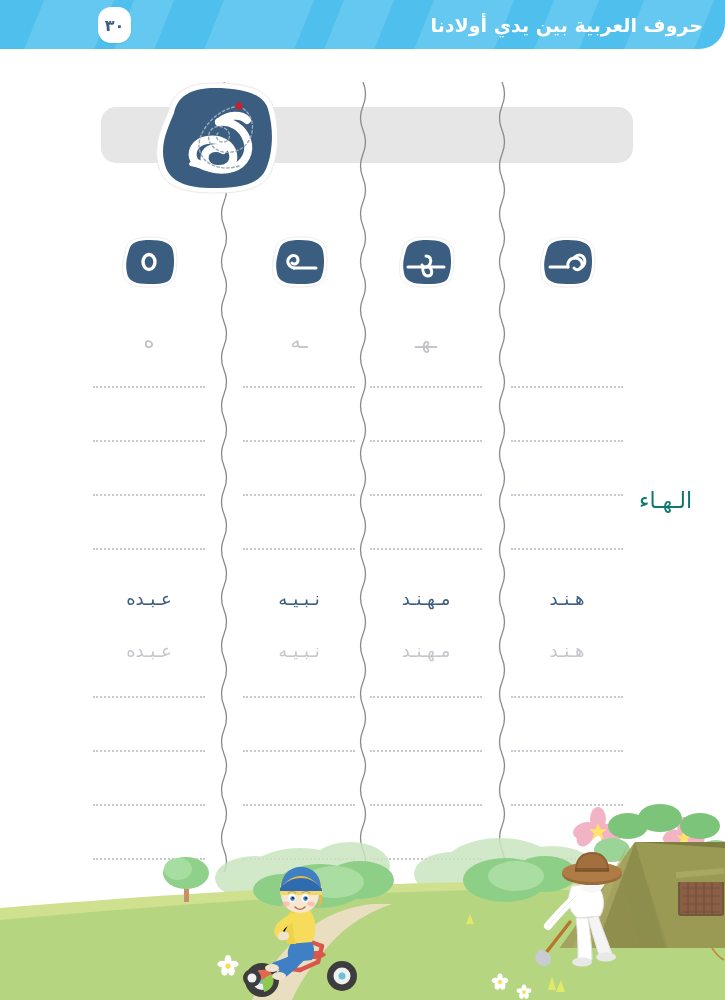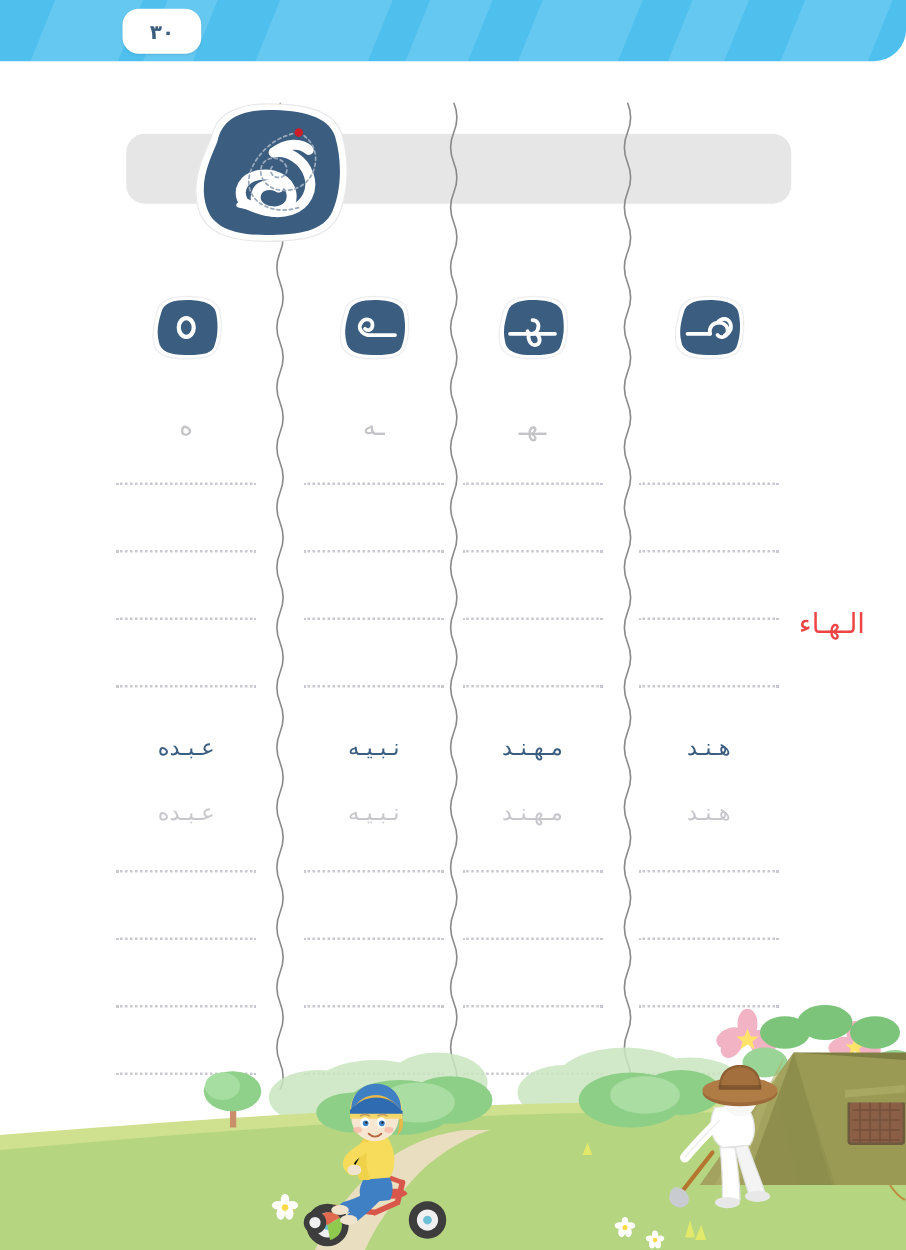--- a/index.html
+++ b/index.html
@@ -56,21 +56,21 @@
     font-weight: bold;
     letter-spacing: 0px;
     white-space: nowrap;
     direction: rtl;
     font-family: "DejaVu Sans", sans-serif;
   }
   .page-badge {
     position: absolute;
     top: 7px;
     left: 98px;
-    width: 63px;
+    width: 33px;
     height: 36px;
     background: #ffffff;
     border-radius: 13px;
     display: flex;
     align-items: center;
     justify-content: center;
     color: #3b5d80;
     font-size: 16px;
     font-weight: bold;
     font-family: "DejaVu Sans", sans-serif;
@@ -86,21 +86,21 @@
     height: 56px;
     background: #e6e6e6;
     border-radius: 15px;
     z-index: 1;
   }
   .title-text {
     position: absolute;
     top: 50%;
     right: 33px;
     transform: translateY(-50%);
-    color: #ef4444;
+    color: #0f766e;
     font-size: 22px;
     direction: rtl;
     letter-spacing: 2px;
     font-family: "DejaVu Sans", sans-serif;
   }
 
   .letter-emblem {
     position: absolute;
     top: 80px;
     left: 147px;
@@ -222,20 +222,21 @@
   <div class="header">
     <div class="stripes">
       <div class="stripe" style="left:30px;"></div>
       <div class="stripe" style="left:120px;width:40px;"></div>
       <div class="stripe" style="left:210px;width:90px;"></div>
       <div class="stripe" style="left:330px;width:50px;"></div>
       <div class="stripe" style="left:420px;width:80px;"></div>
       <div class="stripe" style="left:540px;width:45px;"></div>
       <div class="stripe" style="left:630px;width:70px;"></div>
     </div>
+    <div class="header-title">حروف العربية بين يدي أولادنا</div>
     <div class="page-badge">٣٠</div>
   </div>
 
   <div class="title-bar"></div>
   <div class="title-text">الـهـاء</div>
 
   <div class="letter-emblem">
     <svg viewBox="0 0 136 116" xmlns="http://www.w3.org/2000/svg">
       <path d="M22 30 C26 10 44 3 68 3 C96 3 120 8 126 26 C133 48 132 74 124 92 C116 110 94 113 66 113 C40 113 18 108 12 88 C5 66 15 46 22 30 Z" fill="#ffffff" stroke="#e9e9ec" stroke-width="1"></path>
       <path d="M27 33 C31 14 47 8 68 8 C94 8 116 13 121 29 C127 49 126 73 119 89 C112 105 92 108 66 108 C42 108 23 103 18 85 C12 65 21 48 27 33 Z" fill="#3b5d80"></path>

